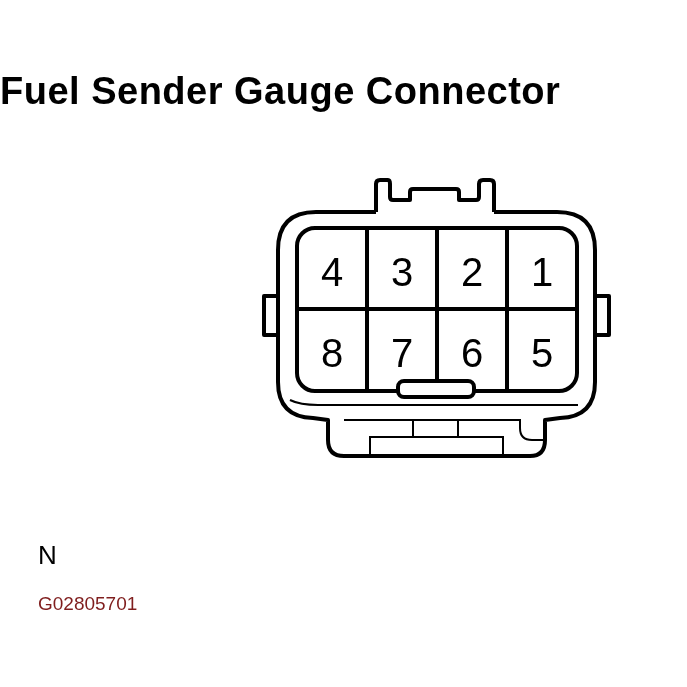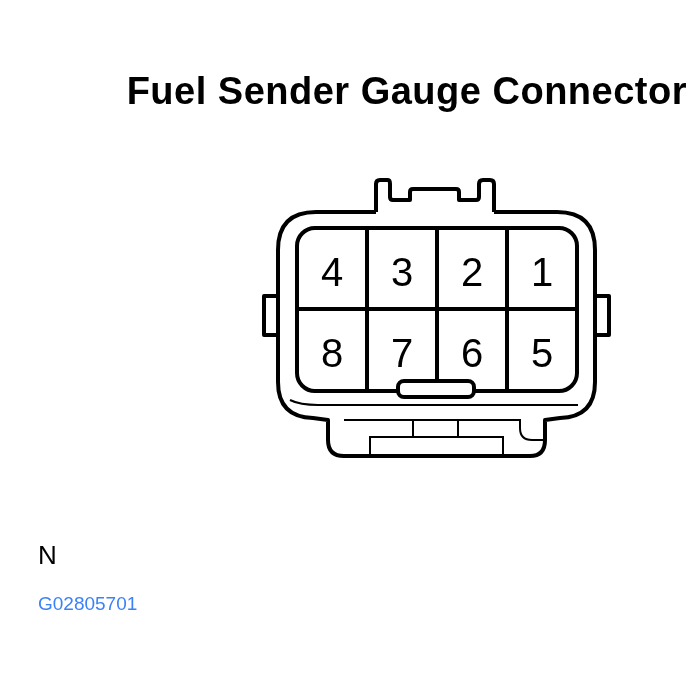--- a/index.html
+++ b/index.html
@@ -1,21 +1,21 @@
 <!DOCTYPE html>
 <html><head>
   <meta charset="utf-8">
   <style>
     html, body { margin:0; padding:0; background:#ffffff; }
     body { width:687px; height:687px; position:relative; overflow:hidden; font-family:"Liberation Sans", sans-serif; }
-    .title { position:absolute; left:0; width:687px; top:70px; text-align:right; font-weight:bold; font-size:38px; color:#000; letter-spacing:0.5px; }
+    .title { position:absolute; left:0; width:687px; top:70px; text-align:left; font-weight:bold; font-size:38px; color:#000; letter-spacing:0.5px; }
     .diagram { position:absolute; left:0; top:0; }
     .pin-label { font-family:"Liberation Sans", sans-serif; font-size:40px; fill:#000; }
     .view-letter { position:absolute; left:38px; top:540px; font-size:26px; color:#000; }
-    .fig-code { position:absolute; left:38px; top:593px; font-size:19px; color:#3b82f6; }
+    .fig-code { position:absolute; left:38px; top:593px; font-size:19px; color:#7f1d1d; }
   </style>
 </head>
 <body>
 
 <div class="title">Fuel Sender Gauge Connector</div>
 
 <svg class="diagram" width="687" height="687" viewBox="0 0 687 687">
   <g fill="none" stroke="#000" stroke-width="4" stroke-linejoin="round">
 
     <path d="M376,212 L376,184 Q376,180 380,180 L388,180 Q390,180 390,184 L390,197 Q390,200 393,200 L410,200 L410,192 Q410,189 413,189 L456,189 Q459,189 459,192 L459,200 L476,200 Q479,200 479,197 L479,184 Q479,180 483,180 L490,180 Q494,180 494,184 L494,212"></path>

